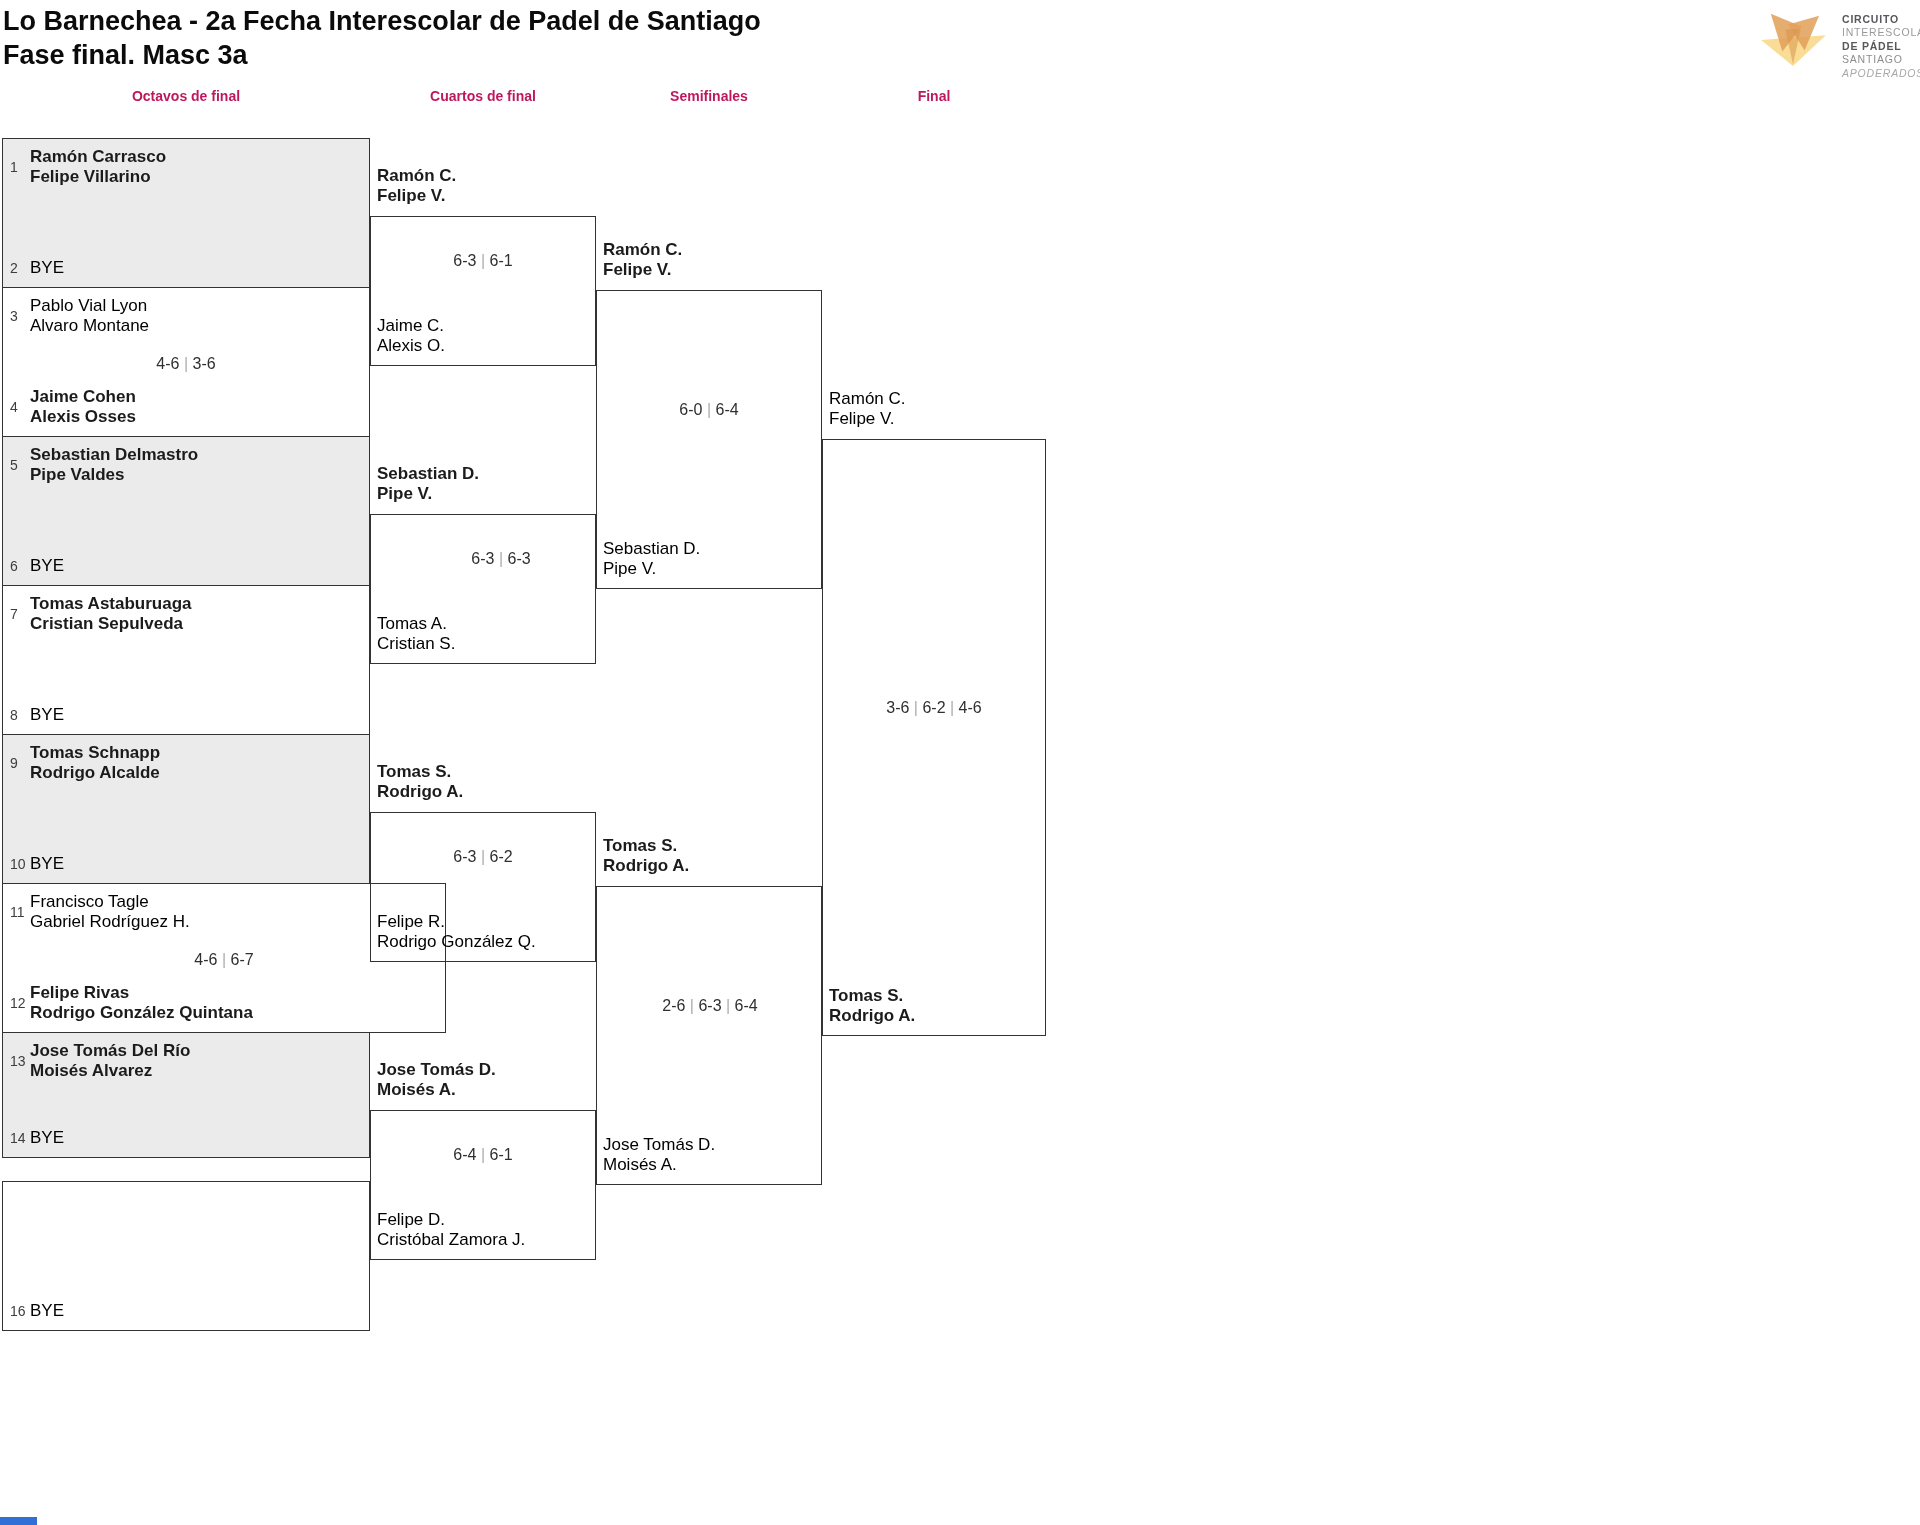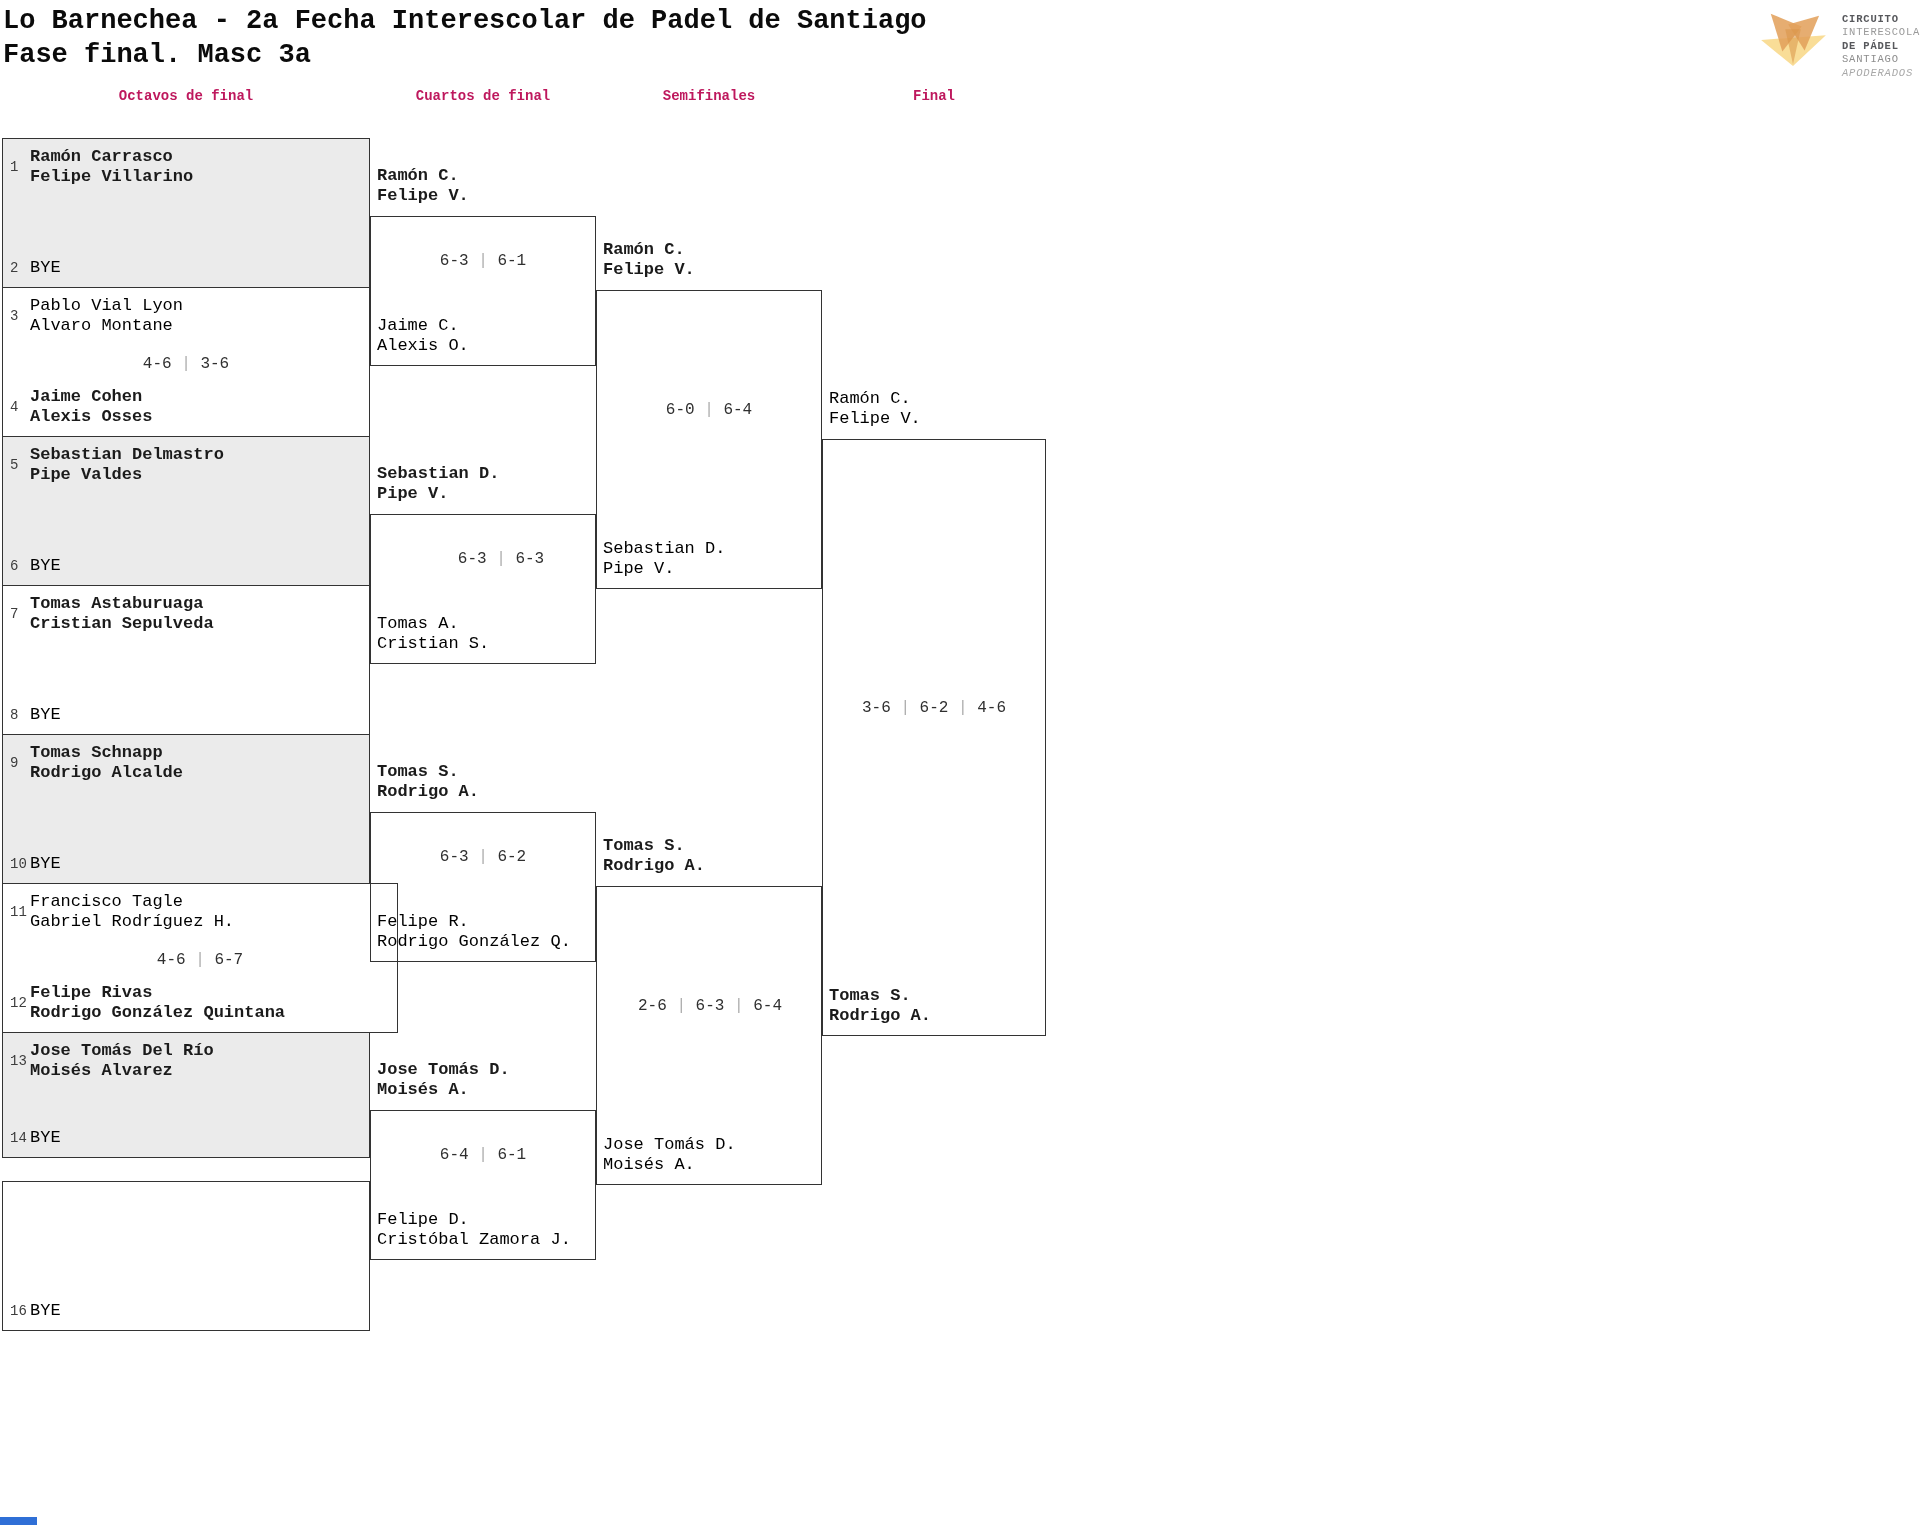--- a/index.html
+++ b/index.html
@@ -1,17 +1,17 @@
 <!DOCTYPE html>
 <html><head>
 <meta charset="utf-8">
 <style>
   html,body{margin:0;padding:0;background:#fff;}
   .page{position:relative;width:1920px;height:1525px;overflow:hidden;background:#fff;
-        font-family:Liberation Mono, monospace;color:#222;}
+        font-family:Liberation Sans, sans-serif;color:#222;}
 
   
   .title{position:absolute;left:3px;top:4px;font-size:27px;line-height:34px;
          font-weight:700;color:#0b0b0b;}
   .logo{position:absolute;left:1756px;top:10px;display:flex;gap:12px;align-items:flex-start;}
   .logo svg{width:74px;height:58px;display:block;}
   .ltxt{padding-top:3px;font-size:10.5px;line-height:13.4px;letter-spacing:.8px;
         color:#9a9a9a;text-transform:none;white-space:nowrap;}
   .ltxt .b{font-weight:700;color:#57585c;}
   .ltxt .m{color:#8d8d8d;}
@@ -146,21 +146,21 @@
             <div class="nline">Rodrigo Alcalde</div>
           </div>
         </div>
         <div class="trow b">
           <div class="seed">10</div>
           <div class="names l">
             <div class="nline">BYE</div>
           </div>
         </div>
       </div>
-      <div class="obox" style="left: 2px; top: 883px; width: 396px; height: 150px;">
+      <div class="obox" style="left: 2px; top: 883px; width: 444px; height: 150px;">
         <div class="trow t">
           <div class="seed">11</div>
           <div class="names l">
             <div class="nline">Francisco Tagle</div>
             <div class="nline">Gabriel Rodríguez H.</div>
           </div>
         </div>
         <div class="score" style="left: 0px; right: 0px; top: 66px;"><span>4-6</span><span class="sep"> | </span><span>6-7</span></div>
         <div class="trow b">
           <div class="seed">12</div>

